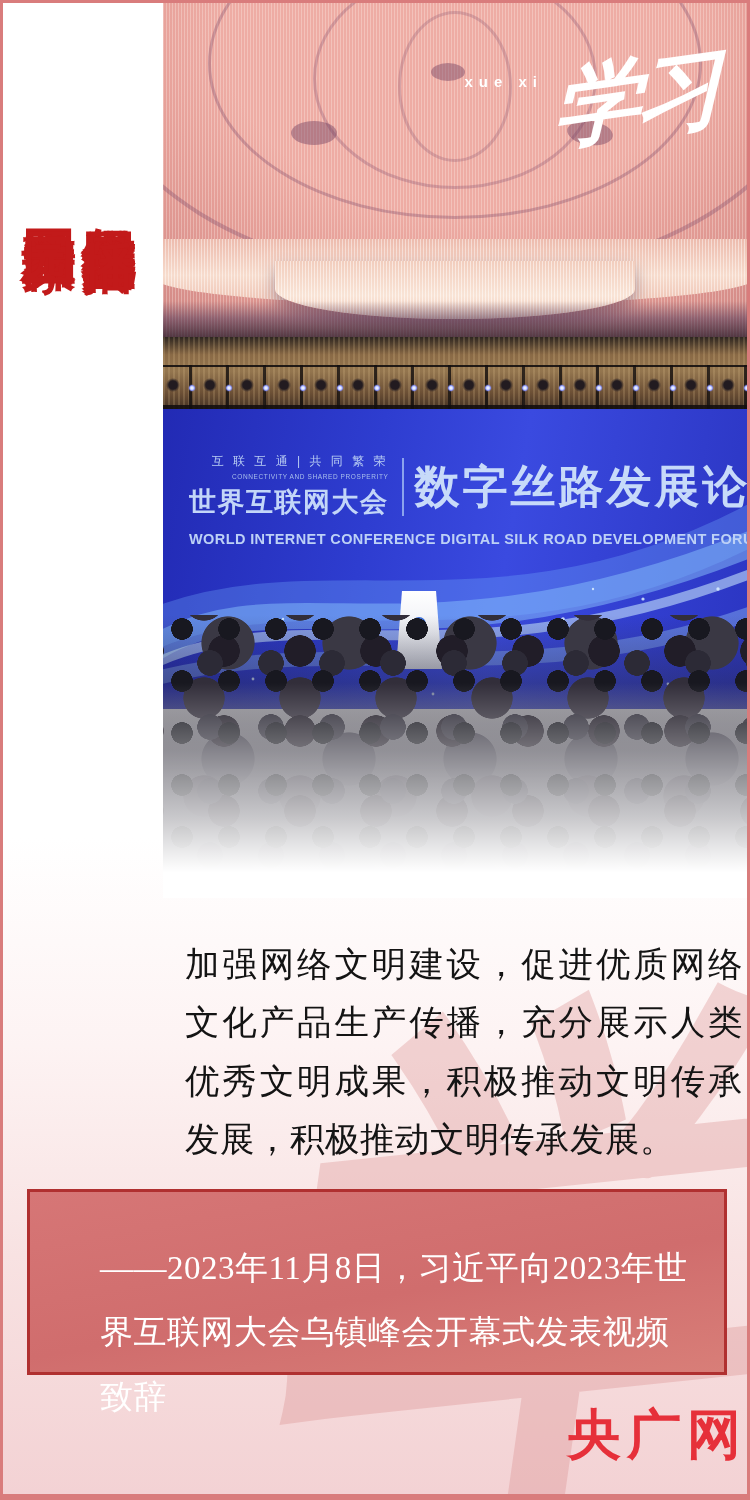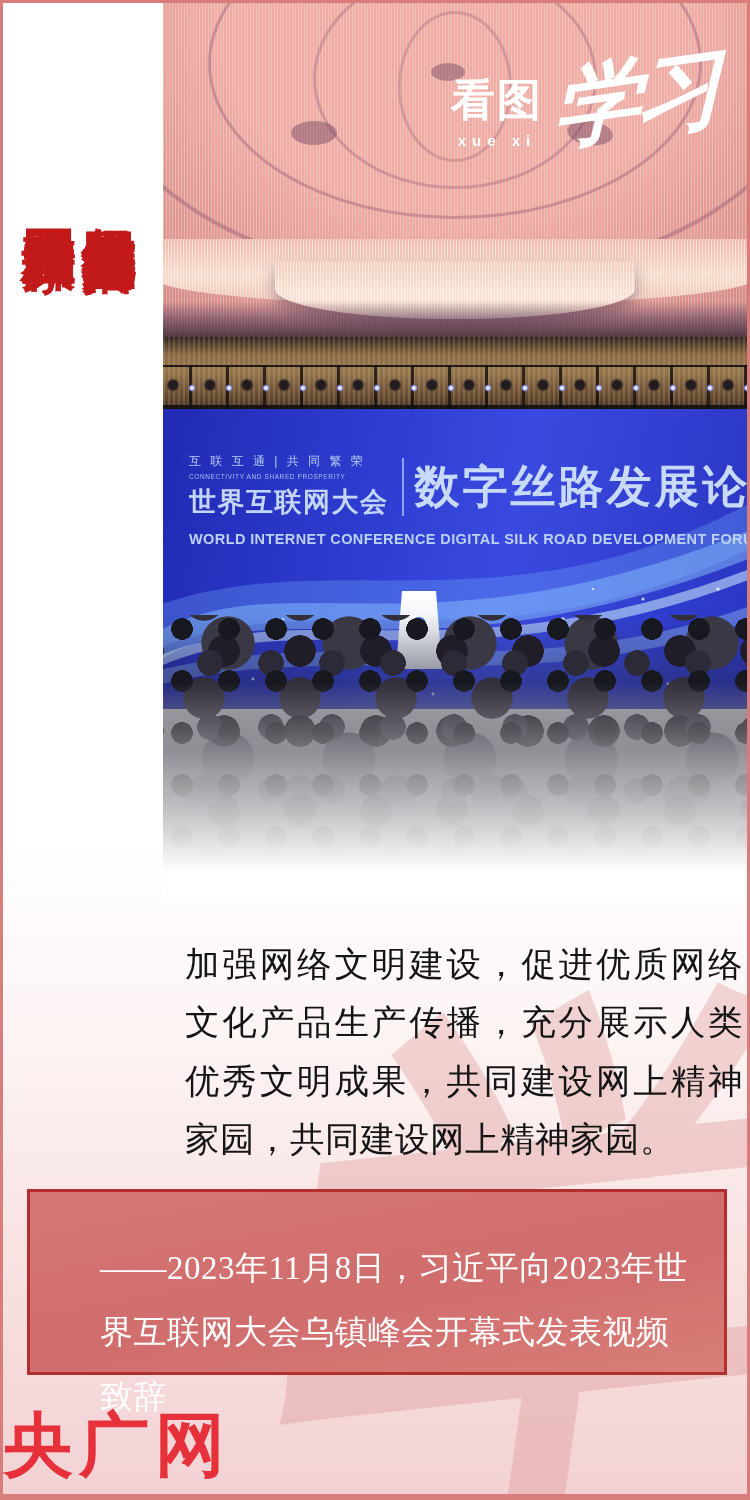--- a/index.html
+++ b/index.html
@@ -71,21 +71,21 @@
     background-size:37px 30px,37px 30px;background-repeat:repeat-x;
   }
   .screen{
     position:absolute;left:0;right:0;top:406px;height:300px;overflow:hidden;
     background:linear-gradient(100deg,#222ab4 0%,#2e3dd0 35%,#3a4ae0 58%,#2b35c2 100%);
   }
   .screen svg{position:absolute;left:0;bottom:0;}
   
   .banner{position:absolute;left:26px;right:18px;top:44px;color:#c3d6f8;}
   .banner-row{display:flex;align-items:center;}
-  .b-left{flex:0 0 auto;text-align:left;}
+  .b-left{flex:0 0 auto;text-align:right;}
   .b-slogan{font-size:12px;letter-spacing:3px;font-family:"Liberation Sans",sans-serif;color:#b9cdf3;white-space:nowrap;}
   .b-slogan-en{font-size:6.5px;letter-spacing:.6px;font-family:"Liberation Sans",sans-serif;color:#a9bfec;margin-top:3px;white-space:nowrap;}
   .b-org{font-size:27px;font-weight:bold;letter-spacing:1.5px;font-family:"Liberation Sans",sans-serif;color:#c3d6f8;margin-top:4px;white-space:nowrap;}
   .b-divider{width:2px;height:58px;background:rgba(170,196,246,.75);margin:0 11px 0 13px;flex:0 0 auto;}
   .b-title{font-size:45px;font-weight:bold;letter-spacing:3px;font-family:"Liberation Sans",sans-serif;color:#c7daf9;white-space:nowrap;}
   .b-title-en{margin-top:11px;text-align:center;font-size:14.5px;font-weight:bold;letter-spacing:.4px;font-family:"Liberation Sans",sans-serif;color:#bdd1f6;white-space:nowrap;}
   .b-date{margin-top:9px;text-align:center;font-size:10.5px;letter-spacing:1.2px;font-family:"Liberation Sans",sans-serif;color:#9fb5e8;}
   .podium{
     position:absolute;left:233px;top:588px;width:46px;height:78px;z-index:2;
     background:linear-gradient(180deg,#ffffff 0%,#eceef4 55%,#c9ccd8 100%);
@@ -129,22 +129,22 @@
   }
   
   .attribution{
     position:absolute;left:24px;top:1186px;width:700px;height:186px;z-index:2;box-sizing:border-box;
     border:3px solid #b03030;
     background:linear-gradient(170deg,#d67676 0%,#d06d6d 55%,#d87e78 100%);
     padding:44px 28px 0 70px;color:#ffffff;
     font-size:33px;line-height:1.95;letter-spacing:.5px;
   }
   
-  .cnr{position:absolute;left:0;right:0;top:1396px;z-index:2;text-align:left;
-    font-family:"Liberation Sans",sans-serif;font-weight:900;font-size:70px;letter-spacing:6px;color:#e6303a;}
+  .cnr{position:absolute;left:0;right:0;top:1396px;z-index:2;text-align:right;
+    font-family:"Liberation Sans",sans-serif;font-weight:900;font-size:54px;letter-spacing:6px;color:#e6303a;}
 </style>
 </head>
 <body>
 
 <div class="poster">
 
   <div class="watermark">学</div>
 
   <div class="photo">
     <div class="ceiling">
@@ -202,33 +202,32 @@
         <div class="b-title-en">WORLD INTERNET CONFERENCE DIGITAL SILK ROAD DEVELOPMENT FORUM</div>
       </div>
     </div>
 
     <div class="podium"></div>
     <div class="crowd"></div>
     <div class="photo-fade"></div>
 
     <div class="kt-logo">
       <div class="kt-block">
-        <div class="kt-cn">看图</div>
         <div class="kt-pinyin">xue xi</div>
       </div>
       <div class="kt-script">学习</div>
     </div>
   </div>
 
   <div class="headline">
     <span class="v-line">促进优质网络文化产品生产传播</span>
     <span class="v-line">共同建设网上精神家园</span>
   </div>
 
-  <p class="quote">加强网络文明建设，促进优质网络文化产品生产传播，充分展示人类优秀文明成果，共同建设网上精神家园，共同建设网上精神家园。</p>
+  <p class="quote">加强网络文明建设，促进优质网络文化产品生产传播，充分展示人类优秀文明成果，积极推动文明传承发展，积极推动文明传承发展。</p>
 
   <div class="attribution">
     <span>——2023年11月8日，习近平向2023年世界互联网大会乌镇峰会开幕式发表视频致辞</span>
   </div>
 
   <div class="cnr">央广网</div>
 
 </div>
 
 </body></html>

